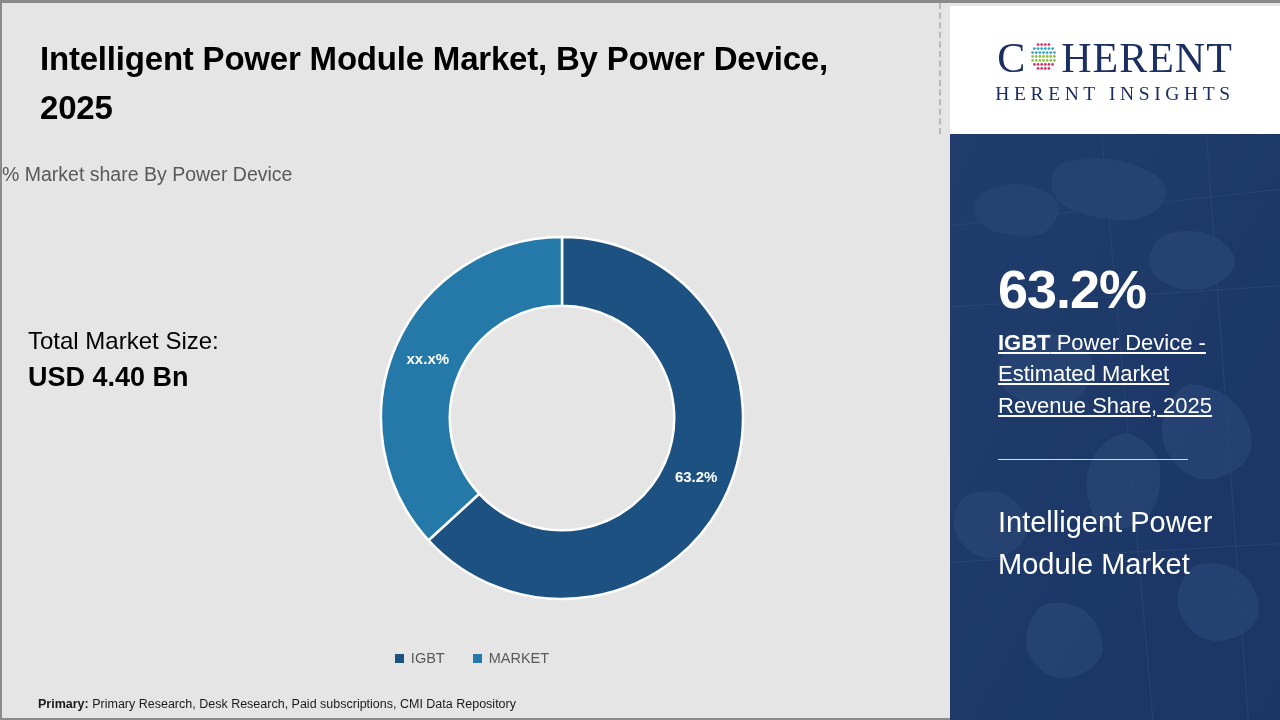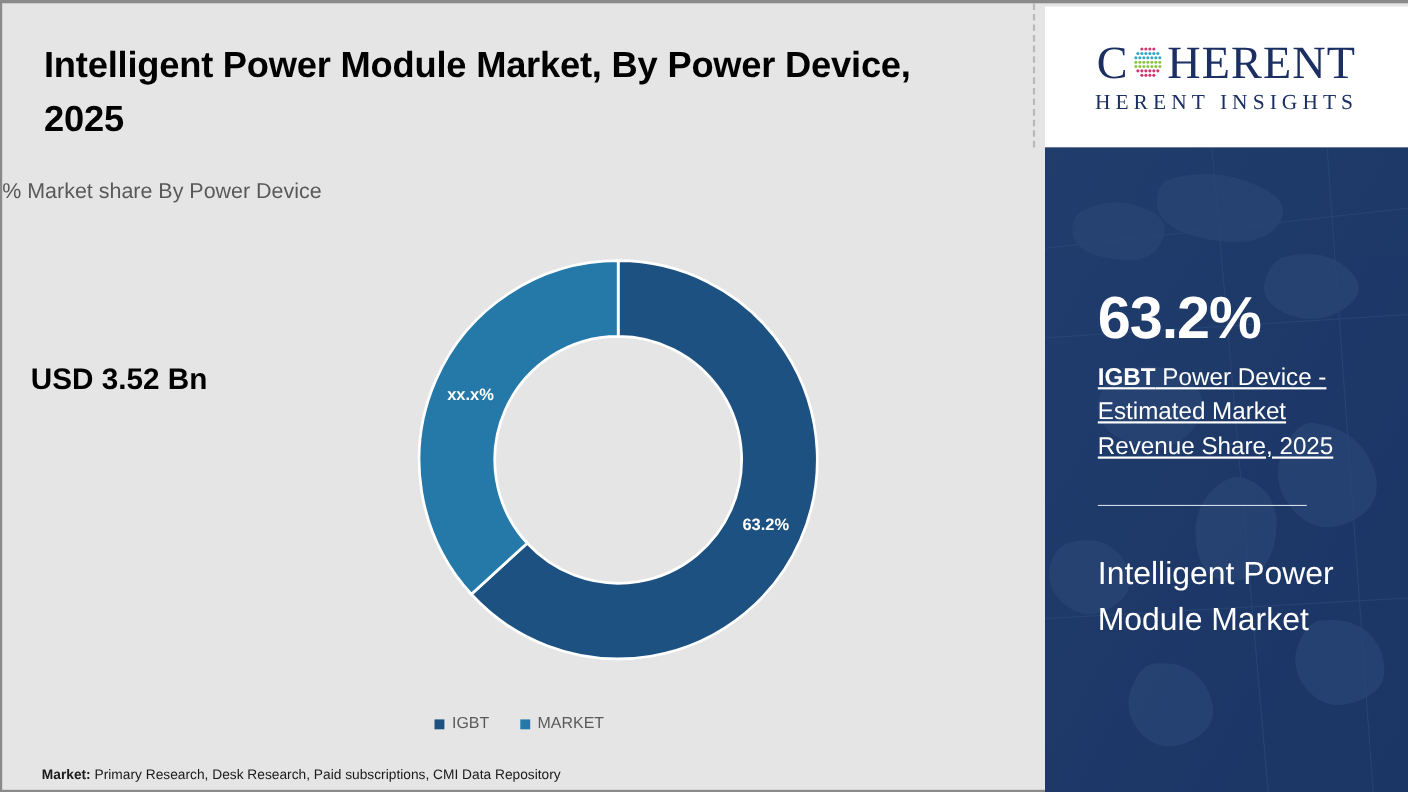--- a/index.html
+++ b/index.html
@@ -223,21 +223,22 @@
 
 <div id="infographic" style="border-top-color: rgb(138, 138, 138); border-left-color: rgb(138, 138, 138); border-bottom-color: rgb(138, 138, 138);">
 
   <div id="left-panel">
 
     <div id="page-title">Intelligent Power Module Market, By Power Device, 2025</div>
 
     <div id="chart-subtitle" style="color: rgb(89, 89, 89);">% Market share By Power Device</div>
 
     <div id="total-market-block">
-      <div id="total-market-value">USD 3.52 Bn</div>
+      <div id="total-market-label">Total Market Size:</div>
+      <div id="total-market-value">USD 4.40 Bn</div>
     </div>
 
     <div id="donut-wrap">
       <svg id="donut-svg" viewBox="0 0 368 368">
         <g id="donut-slices">
             <path d="M 184 3 A 181 181 0 1 1 50.51012575817049 306.2352382699054 L 101.23627797006571 259.7858477273413 A 112.22 112.22 0 1 0 184 71.78 Z" fill="#1c5181" stroke="#ffffff" stroke-width="2.5"></path>
             <path d="M 50.51012575817049 306.2352382699054 A 181 181 0 0 1 183.99999999999997 3 L 183.99999999999997 71.78 A 112.22 112.22 0 0 0 101.23627797006571 259.7858477273413 Z" fill="#2479a8" stroke="#ffffff" stroke-width="2.5"></path>
           </g>
         <text id="slice-label-igbt" class="slice-label" x="318.1835083179527" y="248.0701125399801" text-anchor="middle">63.2%</text>
         <text id="slice-label-mosfet" class="slice-label" x="49.81649168204723" y="129.92988746001998" text-anchor="middle">xx.x%</text>
@@ -249,21 +250,21 @@
         <span class="legend-swatch" style="background: rgb(28, 81, 129);"></span>
         <span class="legend-label" style="color: rgb(90, 90, 90);">IGBT</span>
       </div>
       <div class="legend-item">
         <span class="legend-swatch" style="background: rgb(36, 121, 168);"></span>
         <span class="legend-label" style="color: rgb(90, 90, 90);">MARKET</span>
       </div>
     </div>
 
     <div id="source-line">
-      <span id="source-label">Market:</span><span id="source-text"> Primary Research, Desk Research, Paid subscriptions, CMI Data Repository</span>
+      <span id="source-label">Primary:</span><span id="source-text"> Primary Research, Desk Research, Paid subscriptions, CMI Data Repository</span>
     </div>
 
   </div>
 
   <div id="vertical-divider" style="border-left-color: rgb(185, 185, 185);"></div>
 
   <div id="right-panel">
 
     <div id="logo-box">
       <div id="logo-wordmark" style="color: rgb(27, 47, 99);">

